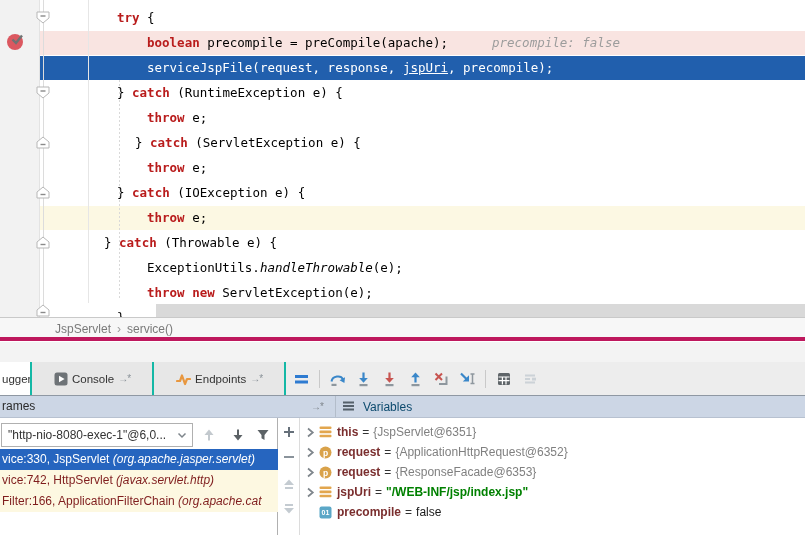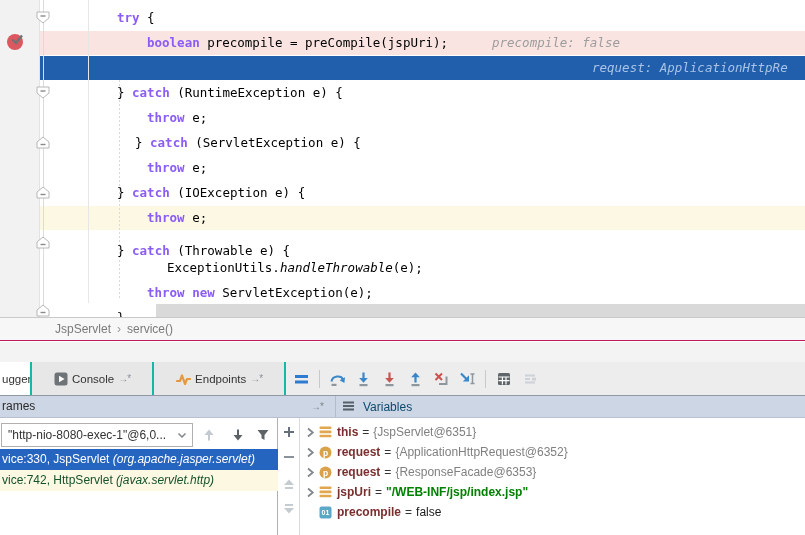--- a/index.html
+++ b/index.html
@@ -10,29 +10,29 @@
   .editor { position:absolute; left:0; top:0; width:805px; height:318px; background:#fff; border-bottom:1px solid #c9c9c9; overflow:hidden; }
   .gutter { position:absolute; left:0; top:0; width:40px; height:318px; background:#f2f2f2; border-right:1px solid #e3e3e3; }
   .fold-line { position:absolute; left:43px; top:0; width:1px; height:306px; background:#dcdcdc; }
   .indent-guide { position:absolute; width:1px; background:#e6e6e6; }
   .band { position:absolute; left:40px; right:0; height:24px; }
   .code-row { position:absolute; left:0; right:0; height:25px; line-height:25px; font-family:"DejaVu Sans Mono", monospace; font-size:12.5px; color:#000; white-space:pre; }
   .code-row .code { position:absolute; top:0; }
   .code-row .hint { position:absolute; top:0; font-style:italic; color:#9c9c9c; }
   .code-row.sel, .code-row.sel .kw { color:#fff; }
   .code-row.sel .hint { color:#a9c3e6; }
-  .kw { font-weight:bold; color:#8b5cf6; }
+  .kw { font-weight:bold; color:#b91c1c; }
   .un { text-decoration:underline; }
   .it { font-style:italic; }
   .fold-marker { position:absolute; left:36px; width:14px; height:13px; cursor:pointer; }
   .bp { position:absolute; left:6px; top:32px; width:20px; height:19px; cursor:pointer; }
   .hscroll { position:absolute; left:156px; top:304px; right:0; height:13px; background:#d9d9d9; }
 
   
-  .crumbbar { position:absolute; left:0; top:318px; width:805px; height:23px; background:#f7f7f7; border-bottom:1px solid #be185d; line-height:22px; color:#7a7a7a; }
+  .crumbbar { position:absolute; left:0; top:318px; width:805px; height:23px; background:#f7f7f7; border-bottom:4px solid #be185d; line-height:22px; color:#7a7a7a; }
   .crumbbar .bc-item { margin:0 6px; cursor:pointer; }
   .crumbbar .bc-item:first-child { margin-left:55px; }
   .bc-sep { color:#9a9a9a; }
 
   
   .gapstrip { position:absolute; left:0; top:342px; width:805px; height:20px; background:#f3f3f3; }
   .tabbar { position:absolute; left:0; top:362px; width:805px; height:33px; background:#ededed; display:flex; align-items:stretch; }
   .tab { display:flex; align-items:center; gap:4px; padding:0 22px; border-right:2px solid #14b8a6; background:#e7e7e7; font-size:11.5px; color:#333; cursor:pointer; white-space:nowrap; overflow:hidden; }
   .tab.active { background:#fff; padding-left:2px; width:32px; }
   .tab .badge { color:#8a9299; font-size:10px; letter-spacing:-1px; }
@@ -50,21 +50,21 @@
   .ph-vars .vtitle { color:#0c4a6e; }
 
   
   .panels { position:absolute; left:0; top:418px; width:805px; height:117px; background:#fff; display:flex; }
   .frames { width:278px; border-right:1px solid #b0b0b0; position:relative; background:#fff; }
   .thread-row { position:absolute; left:0; top:5px; width:278px; height:24px; }
   .thread-dd { position:absolute; left:1px; top:0; width:192px; height:24px; border:1px solid #b0b0b0; background:#fff; line-height:22px; padding-left:6px; cursor:pointer; color:#333; white-space:nowrap; overflow:hidden; }
   .thread-dd .dd-chev { position:absolute; right:5px; top:0; color:#7e858b; }
   .f-tool { position:absolute; top:4px; width:16px; height:16px; cursor:pointer; }
   .frame-list { position:absolute; left:0; top:31px; width:278px; bottom:0; }
-  .frame-row { height:21px; line-height:21px; padding-left:2px; white-space:nowrap; overflow:hidden; background:#fdf8e1; color:#14532d; cursor:pointer; }
+  .frame-row { height:21px; line-height:21px; padding-left:2px; white-space:nowrap; overflow:hidden; background:#fdf8e1; color:#7f1d1d; cursor:pointer; }
   .frame-row .pkg { font-style:italic; }
   .frame-row.selected { background:#2665bf; color:#fff; }
 
   .vars { flex:1; position:relative; background:#fff; }
   .vars-toolbar { position:absolute; left:0; top:0; width:22px; height:117px; border-right:1px solid #dcdcdc; }
   .v-tool { position:absolute; left:3px; width:16px; height:16px; cursor:pointer; text-align:center; line-height:16px; }
   .var-list { position:absolute; left:23px; top:4px; right:0; bottom:0; }
   .var-row { height:20px; line-height:20px; display:flex; align-items:center; cursor:pointer; }
   .var-row .chev { width:14px; margin-left:4px; display:flex; align-items:center; }
   .var-row .vicon { width:14px; height:13px; margin-right:4px; display:flex; align-items:center; }
@@ -116,30 +116,30 @@
           <polygon points="1,6 7,1 13,6 13,12 1,12" fill="#fff" stroke="#b7b7b7"></polygon>
           <line x1="4.5" y1="8.5" x2="9.5" y2="8.5" stroke="#8a8a8a" stroke-width="1.4"></line>
         </svg></div>
       <div class="fold-marker" style="top: 304px;"><svg width="14" height="13" viewBox="0 0 14 13">
           <polygon points="1,6 7,1 13,6 13,12 1,12" fill="#fff" stroke="#b7b7b7"></polygon>
           <line x1="4.5" y1="8.5" x2="9.5" y2="8.5" stroke="#8a8a8a" stroke-width="1.4"></line>
         </svg></div>
     </div>
   <div id="code-lines">
       <div class="code-row" style="top: 5px;"><span class="code" style="left: 117px;"><span class="kw">try</span><span class="pl"> {</span></span></div>
-      <div class="code-row" style="top: 30px;"><span class="code" style="left: 147px;"><span class="kw">boolean</span><span class="pl"> precompile = preCompile(jspUri);</span></span><span class="hint" style="left: 492px; text-align: center;">precompile: false</span></div>
-      <div class="code-row sel" style="top: 55px;"><span class="hint" style="left: 592px;">request: ApplicationHttpRe</span></div>
+      <div class="code-row" style="top: 30px;"><span class="code" style="left: 147px;"><span class="kw">boolean</span><span class="pl"> precompile = preCompile(apache);</span></span><span class="hint" style="left: 492px; text-align: center;">precompile: false</span></div>
+      <div class="code-row sel" style="top: 55px;"><span class="code" style="left: 147px;"><span class="pl">serviceJspFile(request, response, </span><span class="un">jspUri</span><span class="pl">, precompile);</span></span></div>
       <div class="code-row" style="top: 80px;"><span class="code" style="left: 117px;"><span class="pl">} </span><span class="kw">catch</span><span class="pl"> (RuntimeException e) {</span></span></div>
       <div class="code-row" style="top: 105px;"><span class="code" style="left: 147px;"><span class="kw">throw</span><span class="pl"> e;</span></span></div>
       <div class="code-row" style="top: 130px;"><span class="code" style="left: 135px;"><span class="pl">} </span><span class="kw">catch</span><span class="pl"> (ServletException e) {</span></span></div>
       <div class="code-row" style="top: 155px;"><span class="code" style="left: 147px;"><span class="kw">throw</span><span class="pl"> e;</span></span></div>
       <div class="code-row" style="top: 180px;"><span class="code" style="left: 117px;"><span class="pl">} </span><span class="kw">catch</span><span class="pl"> (IOException e) {</span></span></div>
       <div class="code-row" style="top: 205px;"><span class="code" style="left: 147px;"><span class="kw">throw</span><span class="pl"> e;</span></span></div>
-      <div class="code-row" style="top: 230px;"><span class="code" style="left: 117px; margin-top: 8px;"><span class="pl">} </span><span class="kw">catch</span><span class="pl"> (Throwable e) {</span></span></div>
-      <div class="code-row" style="top: 255px;"><span class="code" style="left: 147px; margin-left: 20px;"><span class="pl">ExceptionUtils.</span><span class="it">handleThrowable</span><span class="pl">(e);</span></span></div>
+      <div class="code-row" style="top: 230px;"><span class="code" style="left: 104px;"><span class="pl">} </span><span class="kw">catch</span><span class="pl"> (Throwable e) {</span></span></div>
+      <div class="code-row" style="top: 255px;"><span class="code" style="left: 147px;"><span class="pl">ExceptionUtils.</span><span class="it">handleThrowable</span><span class="pl">(e);</span></span></div>
       <div class="code-row" style="top: 280px;"><span class="code" style="left: 147px;"><span class="kw">throw</span><span class="pl"> </span><span class="kw">new</span><span class="pl"> ServletException(e);</span></span></div>
       <div class="code-row" style="top: 305px;"><span class="code" style="left: 117px;"><span class="pl">}</span></span></div>
     </div>
   <div class="hscroll"></div>
 </div>
 
 <div class="crumbbar">
   <span class="bc-item">JspServlet</span><span class="bc-sep">›</span><span class="bc-item">service()</span>
 </div>
 
@@ -277,20 +277,21 @@
       </div>
       <div class="f-tool" style="left:255px;">
         <svg width="16" height="16" viewBox="0 0 16 16">
             <polygon points="2.5,3 13.5,3 9.5,8 9.5,13 6.5,11.3 6.5,8" fill="#5c6266"></polygon>
           </svg>
       </div>
     </div>
     <div class="frame-list" id="frame-list">
         <div class="frame-row selected"><span>vice:330, JspServlet </span><span class="pkg">(org.apache.jasper.servlet)</span></div>
         <div class="frame-row"><span>vice:742, HttpServlet </span><span class="pkg">(javax.servlet.http)</span></div>
+        <div class="frame-row"><span>Filter:166, ApplicationFilterChain </span><span class="pkg">(org.apache.cat</span></div>
       </div>
   </div>
 
   <div class="vars">
     <div class="vars-toolbar">
       <div class="v-tool" style="top:7px;">
         <svg width="14" height="14" viewBox="0 0 14 14">
             <rect x="6" y="2" width="2" height="10" fill="#66707a"></rect>
             <rect x="2" y="6" width="10" height="2" fill="#66707a"></rect>
           </svg>

